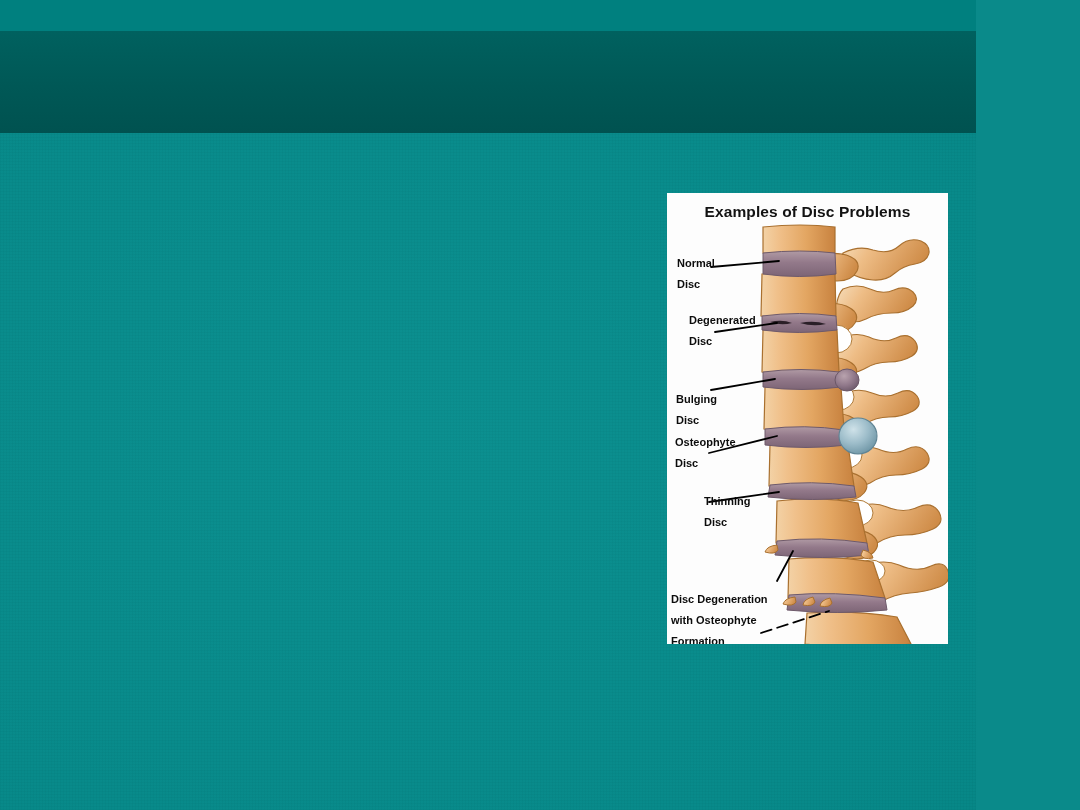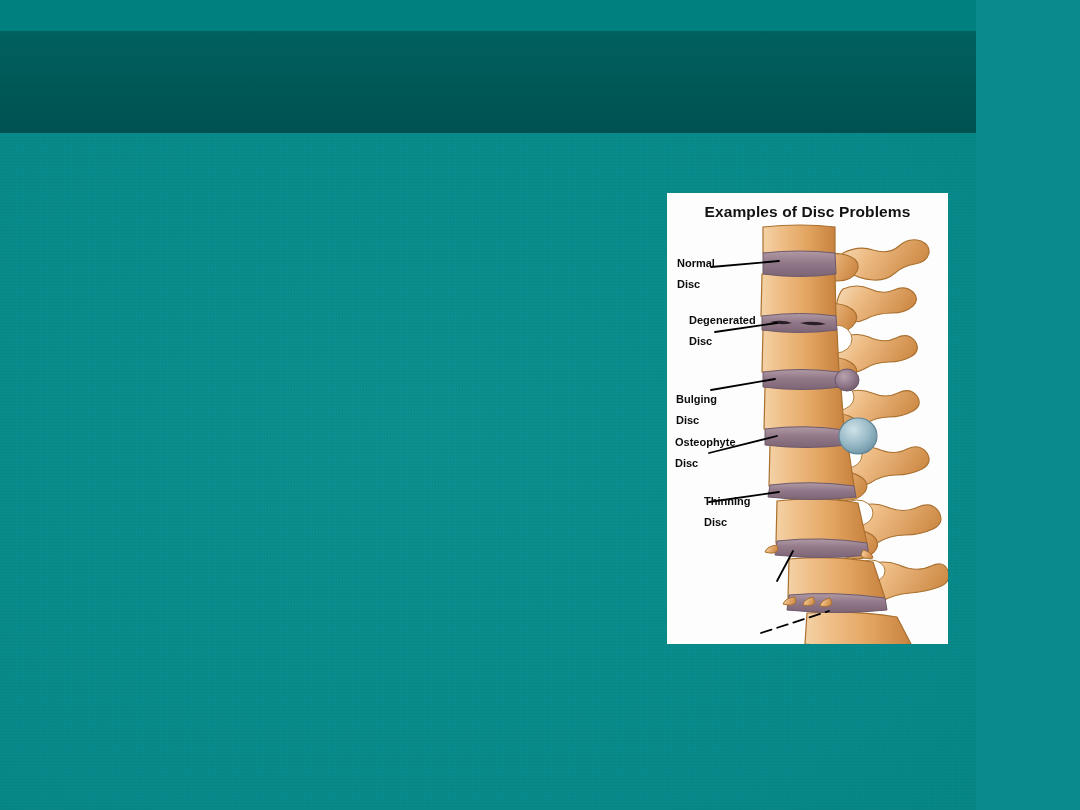--- a/index.html
+++ b/index.html
@@ -213,15 +213,18 @@
 
     <div class="callout" style="left:9px; top:167px;margin-top:29px;"><span>Bulging</span>
 <span>Disc</span></div>
 
     <div class="callout" style="left:8px; top:239px;"><span>Osteophyte</span>
 <span>Disc</span></div>
 
     <div class="callout" style="left:9px; top:298px;margin-left:28px;"><span>Thinning</span>
 <span>Disc</span></div>
 
+    <div class="callout" style="left:4px; top:396px;"><span>Disc Degeneration</span>
+<span>with Osteophyte</span>
+<span>Formation</span></div>
 
   </div>
 </div>
 
 </body></html>

